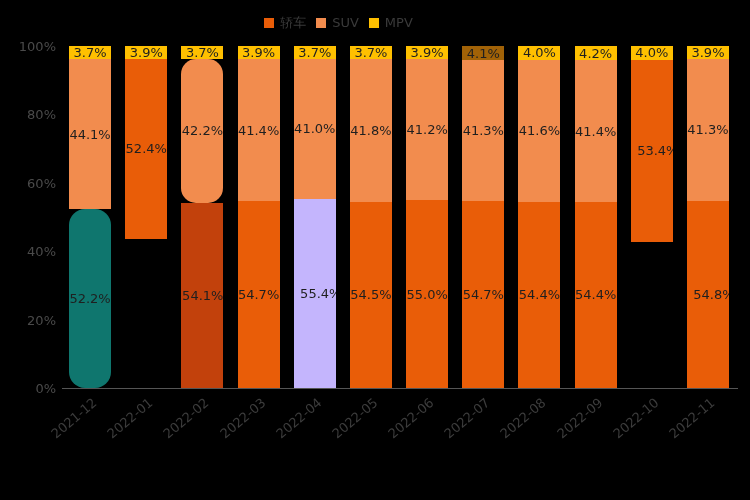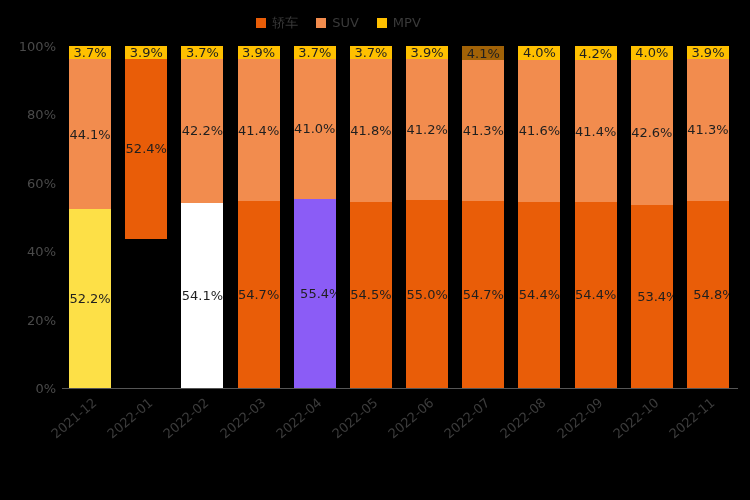--- a/index.html
+++ b/index.html
@@ -23,21 +23,21 @@
 
   
   .legend {
     position: absolute;
     left: 0;
     top: 16px;
     width: 677px;
     display: flex;
     justify-content: center;
     align-items: center;
-    gap: 18px;
+    gap: 10px;
   }
   .legend-entry {
     display: flex;
     align-items: center;
     gap: 6px;
   }
   .legend-swatch {
     width: 10px;
     height: 10px;
     display: block;
@@ -186,44 +186,44 @@
   <div class="plot">
     <div class="bars">
         <div class="bar-slot">
           <div class="bar">
             <div class="seg seg-mpv" style="background: rgb(255, 192, 0); height: 3.7%;">
               <span class="seg-label">3.7%</span>
             </div>
             <div class="seg seg-suv" style="background: rgb(242, 140, 78); height: 44.1%;">
               <span class="seg-label">44.1%</span>
             </div>
-            <div class="seg seg-sedan" style="background: #fde047; height: 52.2%;">
+            <div class="seg seg-sedan" style="background: #0f766e; height: 52.2%; border-radius: 16px;">
               <span class="seg-label">52.2%</span>
             </div>
           </div>
         </div>
         <div class="bar-slot">
           <div class="bar">
             <div class="seg seg-mpv" style="background: rgb(255, 192, 0); height: 3.9%;">
               <span class="seg-label">3.9%</span>
             </div>
             <div class="seg seg-sedan" style="background: rgb(233, 93, 8); height: 52.4%;">
               <span class="seg-label">52.4%</span>
             </div>
           </div>
         </div>
         <div class="bar-slot">
           <div class="bar">
             <div class="seg seg-mpv" style="background: rgb(255, 192, 0); height: 3.7%;">
               <span class="seg-label">3.7%</span>
             </div>
-            <div class="seg seg-suv" style="background: rgb(242, 140, 78); height: 42.2%;">
+            <div class="seg seg-suv" style="background: rgb(242, 140, 78); height: 42.2%; border-radius: 15px;">
               <span class="seg-label">42.2%</span>
             </div>
-            <div class="seg seg-sedan" style="background: #ffffff; height: 54.1%;">
+            <div class="seg seg-sedan" style="background: #c2410c; height: 54.1%; justify-content: flex-end;">
               <span class="seg-label">54.1%</span>
             </div>
           </div>
         </div>
         <div class="bar-slot">
           <div class="bar">
             <div class="seg seg-mpv" style="background: rgb(255, 192, 0); height: 3.9%;">
               <span class="seg-label">3.9%</span>
             </div>
             <div class="seg seg-suv" style="background: rgb(242, 140, 78); height: 41.4%;">
@@ -235,21 +235,21 @@
           </div>
         </div>
         <div class="bar-slot">
           <div class="bar">
             <div class="seg seg-mpv" style="background: rgb(255, 192, 0); height: 3.7%;">
               <span class="seg-label">3.7%</span>
             </div>
             <div class="seg seg-suv" style="background: rgb(242, 140, 78); height: 41%;">
               <span class="seg-label">41.0%</span>
             </div>
-            <div class="seg seg-sedan" style="background: #8b5cf6; height: 55.4%; padding-left: 12px;">
+            <div class="seg seg-sedan" style="background: #c4b5fd; height: 55.4%; padding-left: 12px;">
               <span class="seg-label">55.4%</span>
             </div>
           </div>
         </div>
         <div class="bar-slot">
           <div class="bar">
             <div class="seg seg-mpv" style="background: rgb(255, 192, 0); height: 3.7%;">
               <span class="seg-label">3.7%</span>
             </div>
             <div class="seg seg-suv" style="background: rgb(242, 140, 78); height: 41.8%;">
@@ -310,23 +310,20 @@
             <div class="seg seg-sedan" style="background: rgb(233, 93, 8); height: 54.4%;">
               <span class="seg-label">54.4%</span>
             </div>
           </div>
         </div>
         <div class="bar-slot">
           <div class="bar">
             <div class="seg seg-mpv" style="background: rgb(255, 192, 0); height: 4%;">
               <span class="seg-label">4.0%</span>
             </div>
-            <div class="seg seg-suv" style="background: rgb(242, 140, 78); height: 42.6%;">
-              <span class="seg-label">42.6%</span>
-            </div>
             <div class="seg seg-sedan" style="background: rgb(233, 93, 8); height: 53.4%; padding-left: 12px;">
               <span class="seg-label">53.4%</span>
             </div>
           </div>
         </div>
         <div class="bar-slot">
           <div class="bar">
             <div class="seg seg-mpv" style="background: rgb(255, 192, 0); height: 3.9%;">
               <span class="seg-label">3.9%</span>
             </div>

